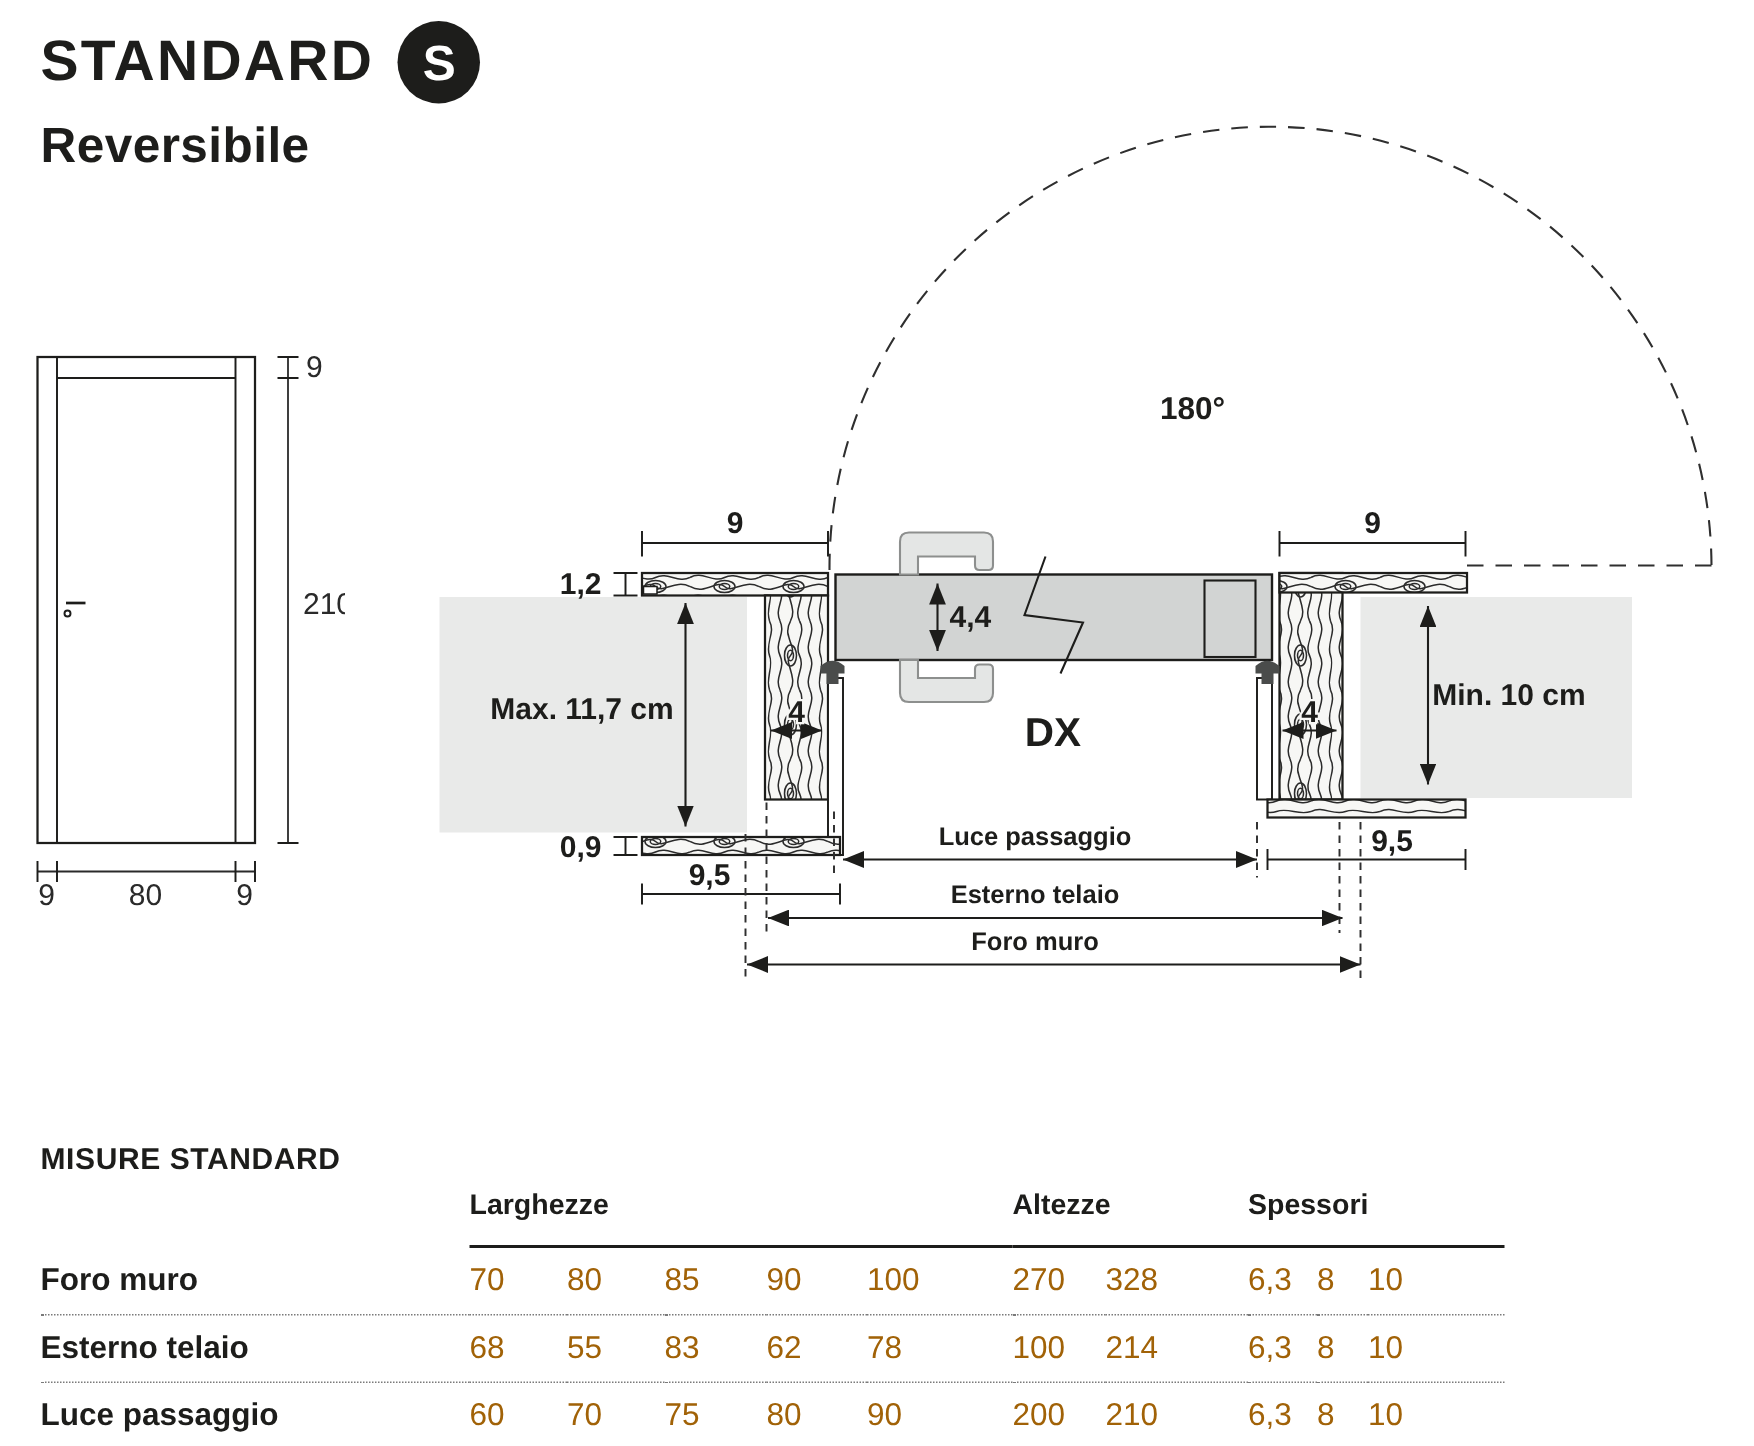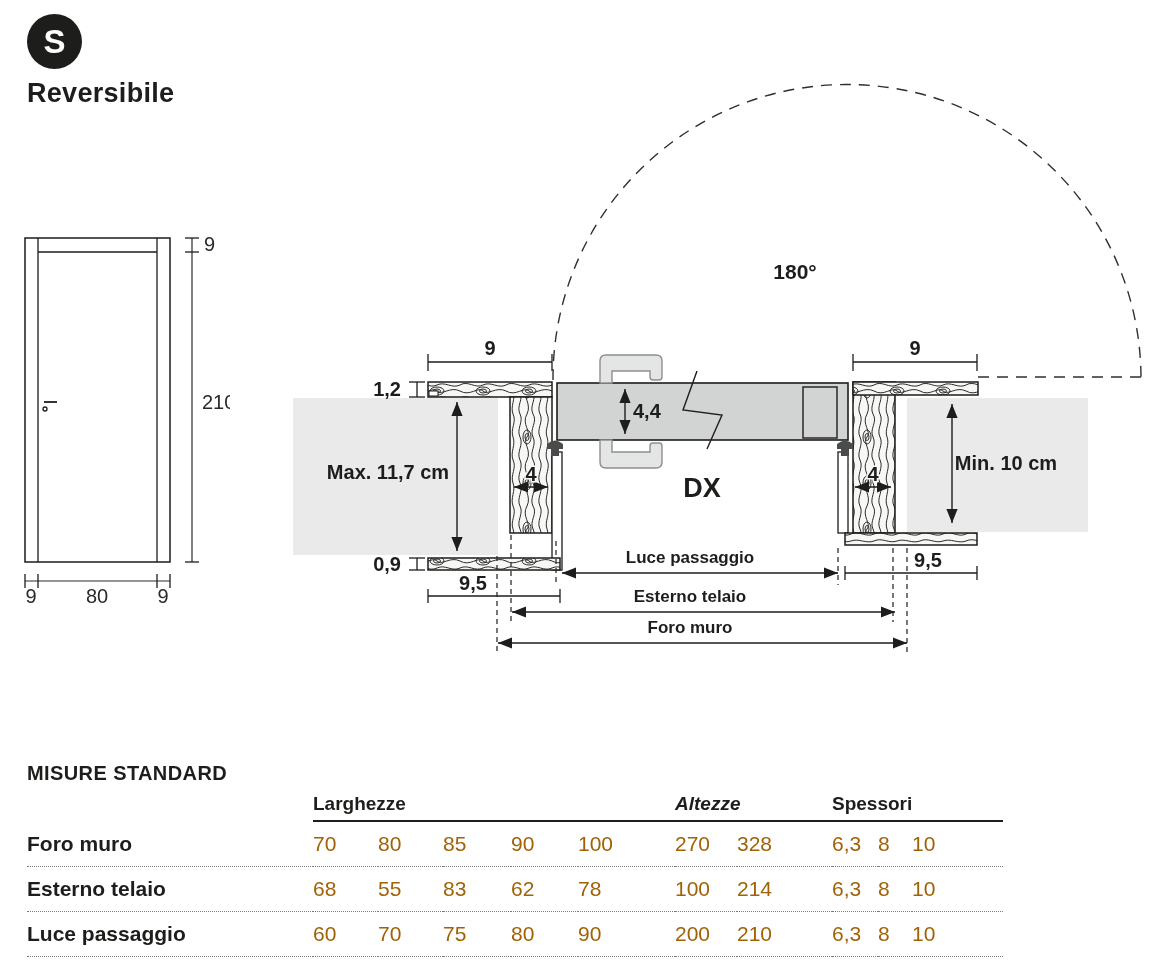--- a/index.html
+++ b/index.html
@@ -7,54 +7,55 @@
     width:1169px;height:964px;position:relative;background:#ffffff;
     font-family:"Liberation Sans", sans-serif;color:#1d1d1b;overflow:hidden;
   }
   
   .hdr{position:absolute;left:27px;top:14px;}
   .hdr-row{display:flex;align-items:center;gap:16px;}
   .title{font-size:38px;font-weight:800;letter-spacing:1.5px;}
   .badge{width:55px;height:55px;border-radius:50%;background:#1d1d1b;color:#ffffff;
     display:inline-flex;align-items:center;justify-content:center;
     font-size:33px;font-weight:800;}
-  .subtitle{font-size:27px;font-weight:800;margin-top:9px;letter-spacing:0.3px;}
+  .subtitle{font-size:33px;font-weight:800;margin-top:9px;letter-spacing:0.3px;}
   
   svg{position:absolute;display:block;}
   #elevation{left:0;top:225px;}
   #plan{left:280px;top:70px;}
   svg text{font-family:"Liberation Sans", sans-serif;fill:#1d1d1b;}
   .dim{font-size:20px;font-weight:700;}
   .dim-sm{font-size:17px;font-weight:700;}
   .dim-reg{font-size:20px;font-weight:400;fill:#2a2a2a;}
   .dx{font-size:27px;font-weight:800;}
   .deg{font-size:21px;font-weight:600;}
   .dline{stroke:#1d1d1b;stroke-width:1.4;fill:none;}
   .tick{stroke:#1d1d1b;stroke-width:1.3;}
   .dash{stroke:#2f2f2f;stroke-width:1.3;fill:none;stroke-dasharray:5 4;}
   .outl{stroke:#1d1d1b;stroke-width:1.5;}
   
   .measures{position:absolute;left:27px;top:762px;width:976px;}
   .measures h3{margin:0 0 8px 0;font-size:20px;font-weight:800;letter-spacing:0.4px;}
   .mgrid{display:grid;grid-template-columns:286px 65px 65px 68px 67px 97px 62px 95px 46px 34px 91px;}
-  .ghead{border-bottom:2px solid #1d1d1b;padding-bottom:5px;font-size:19px;font-weight:700;
+  .ghead{border-bottom:2px solid #1d1d1b;padding-bottom:15px;font-size:19px;font-weight:700;
     display:flex;align-items:flex-end;}
   .gspacer{border-bottom:none;}
   .g1{grid-column:2 / span 5;}
-  .g2{grid-column:7 / span 2;font-style:italic;}
+  .g2{grid-column:7 / span 2;}
   .g3{grid-column:9 / span 3;}
   .cell{height:44px;display:flex;align-items:center;border-bottom:1px dotted #7a7a7a;
     font-size:21px;font-weight:400;color:#a16207;}
   .rlabel{font-weight:700;color:#1d1d1b;}
 </style>
 </head>
 <body>
 
 <div class="hdr">
   <div class="hdr-row">
+    <span class="title">STANDARD</span>
     <span class="badge">
         <span>S</span>
       </span>
   </div>
   <div class="subtitle">Reversibile</div>
 </div>
 
 <svg id="elevation" width="230" height="390" viewBox="0 225 230 390">
 
   <rect x="25" y="238" width="145" height="324" fill="#ffffff" class="outl"></rect>

